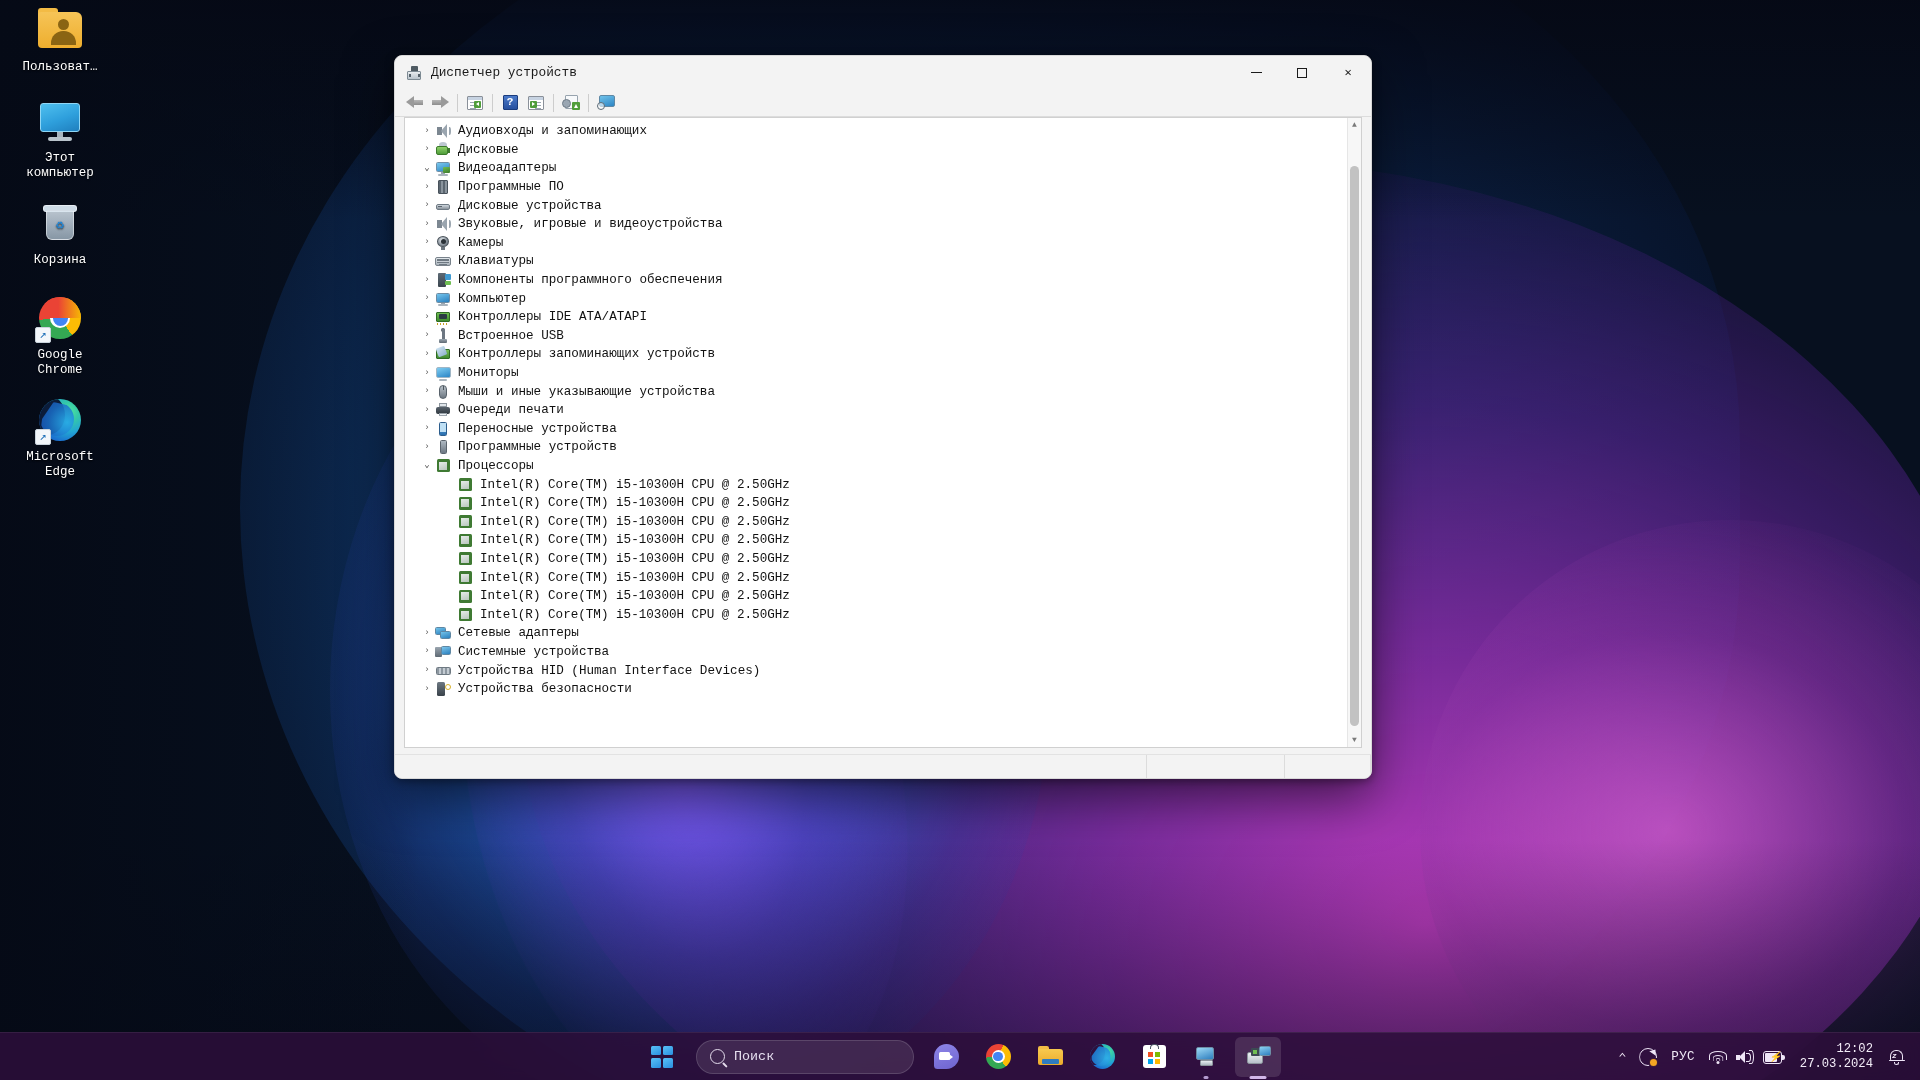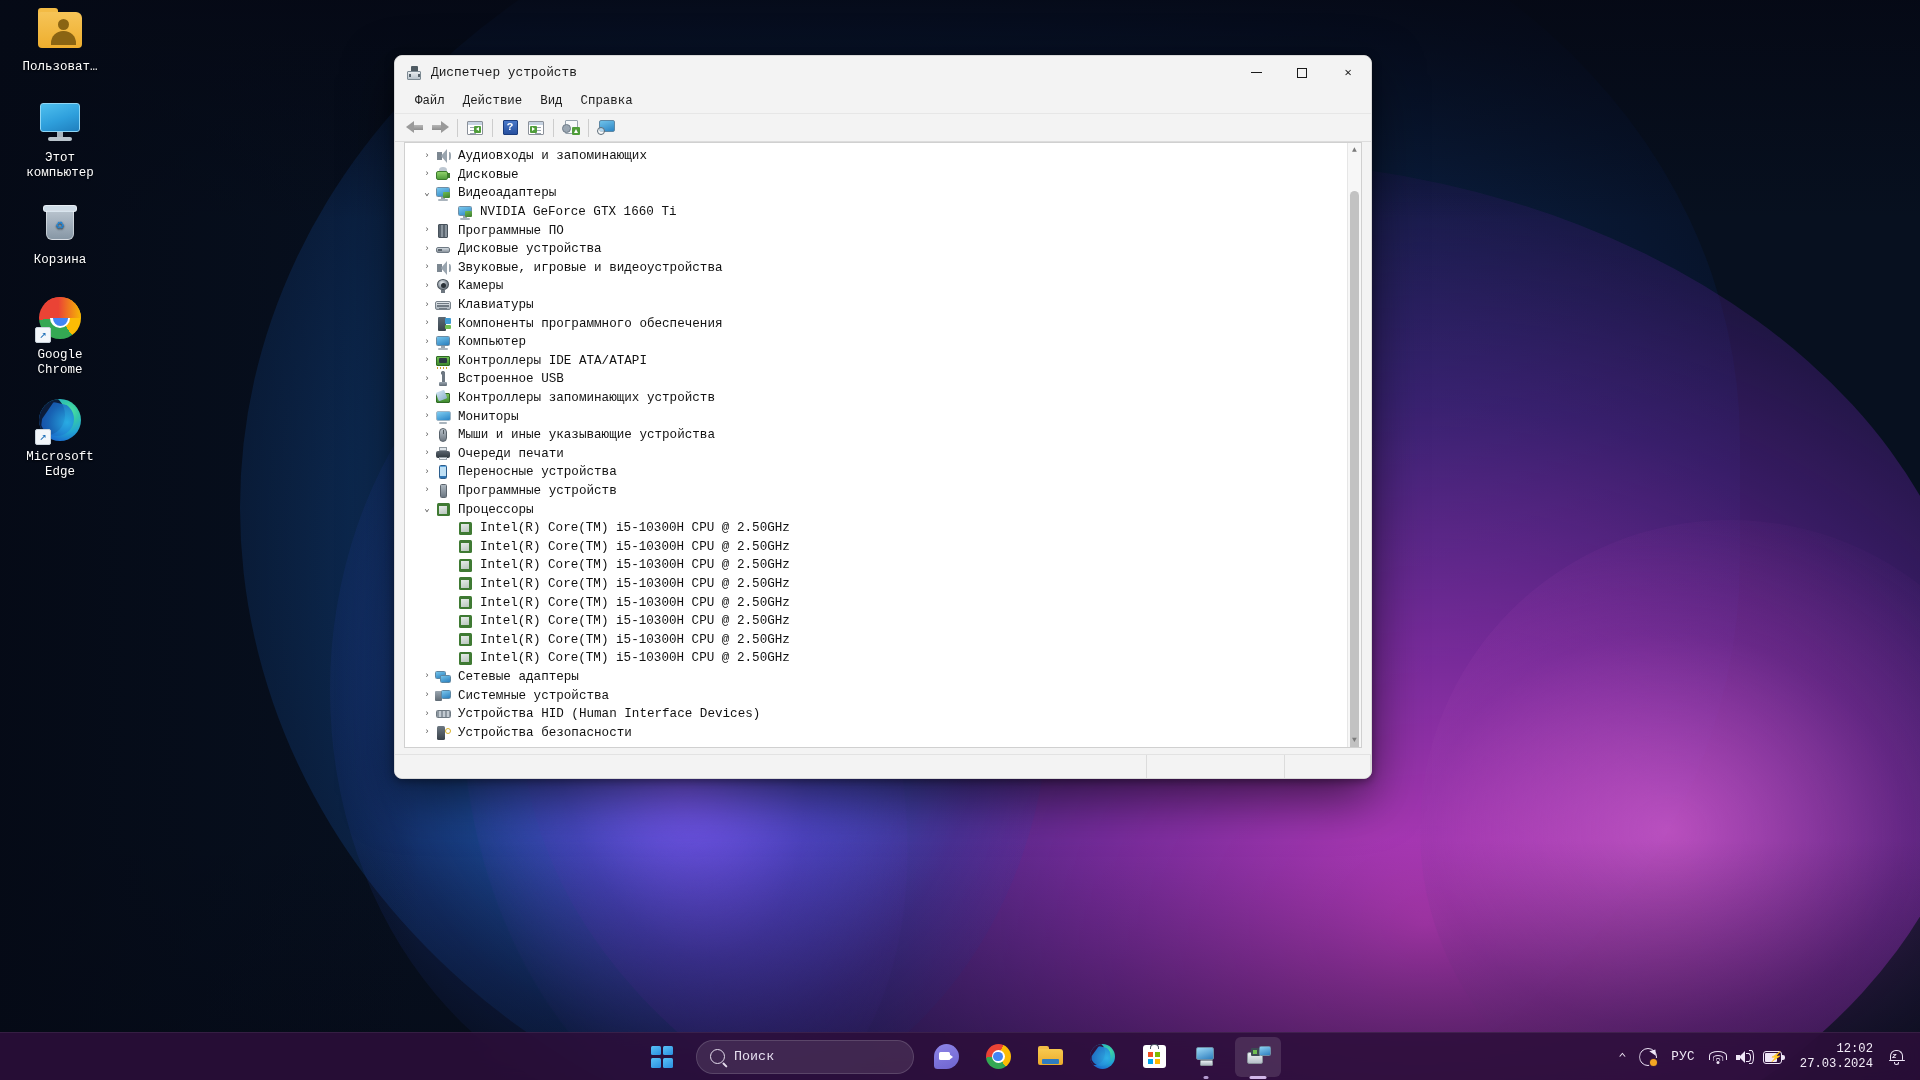--- a/index.html
+++ b/index.html
@@ -823,26 +823,20 @@
           </div>
         <div class="win-btn">
             <span class="sq"></span>
           </div>
         <div class="win-btn close">
             <span>✕</span>
           </div>
       </div>
     </div>
 
-    <div class="menubar">
-      <div class="menu-item">Файл</div>
-      <div class="menu-item">Действие</div>
-      <div class="menu-item">Вид</div>
-      <div class="menu-item">Справка</div>
-    </div>
 
     <div class="toolbar">
       <div class="tb-btn">
         <span class="arrow-g arrow-back">
             <i class="shaft"></i>
             <i class="head"></i>
           </span>
       </div>
       <div class="tb-btn">
         <span class="arrow-g arrow-fwd">
@@ -912,30 +906,20 @@
           </div>
           <div class="trow lvl1">
             <span class="chev open">⌄</span>
             <span class="dev-ico i-display">
               <i class="s"></i>
               <i class="n"></i>
               <i class="b"></i>
               <i class="g"></i>
             </span>
             <span>Видеоадаптеры</span>
-          </div>
-          <div class="trow lvl2">
-            <span class="chev none"></span>
-            <span class="dev-ico i-display">
-              <i class="s"></i>
-              <i class="n"></i>
-              <i class="b"></i>
-              <i class="g"></i>
-            </span>
-            <span>NVIDIA GeForce GTX 1660 Ti</span>
           </div>
           <div class="trow lvl1">
             <span class="chev">›</span>
             <span class="dev-ico i-firmware">
               <i class="b"></i>
             </span>
             <span>Программные ПО</span>
           </div>
           <div class="trow lvl1">
             <span class="chev">›</span>

